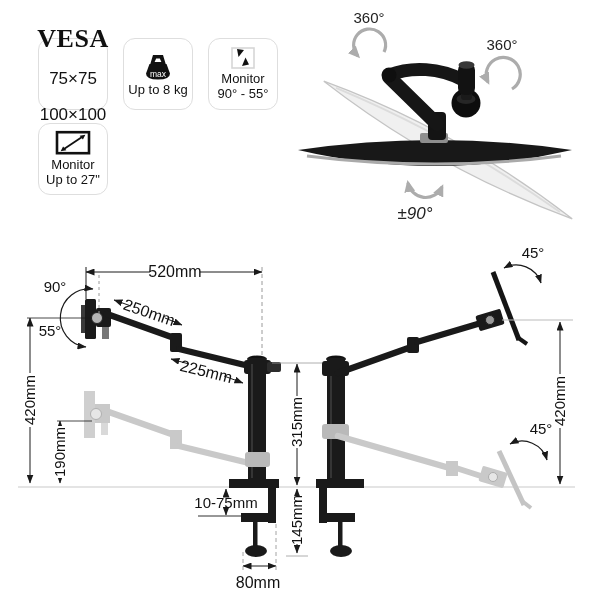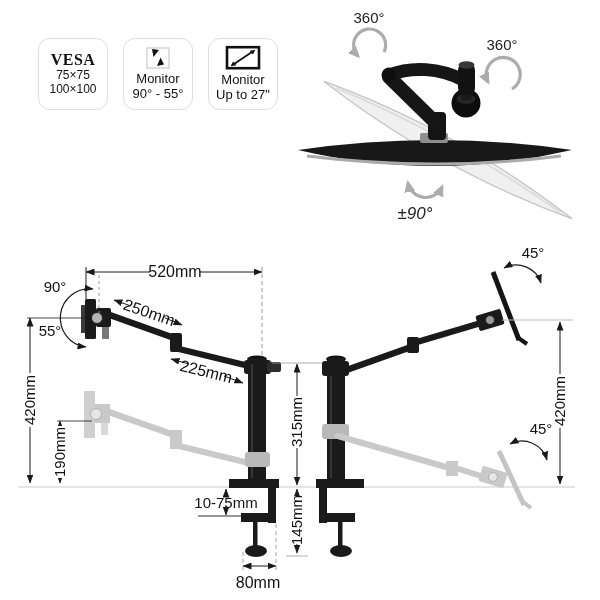--- a/index.html
+++ b/index.html
@@ -5,22 +5,22 @@
   html,body{margin:0;padding:0;background:#fff;}
   .stage{position:relative;width:600px;height:595px;background:#fff;overflow:hidden;
          font-family:"Liberation Sans",sans-serif;}
   .scene{position:absolute;left:0;top:0;}
   .cards{position:absolute;left:38px;top:38px;display:grid;
          grid-template-columns:repeat(3,70px);grid-auto-rows:72px;gap:13px 15px;}
   .card{border:1.5px solid #dedede;border-radius:12px;background:#fff;
         display:flex;flex-direction:column;align-items:center;justify-content:center;
         text-align:center;color:#111;line-height:1.13;padding:2px 0;}
   .card .t1{font-size:13px;}
-  .vesa-title{font-family:"Liberation Serif",serif;font-weight:bold;font-size:16px;letter-spacing:.5px;}
-  .vesa-sub{font-size:12px;}
+  .vesa-title{font-family:"Liberation Serif",serif;font-weight:bold;font-size:26px;letter-spacing:.5px;}
+  .vesa-sub{font-size:17px;margin-top:16px;}
   .card-icon{display:block;margin:0 auto 2px;}
   
   .dim{font-size:15px;fill:#121212;text-anchor:middle;}
   .dim.lg{font-size:16px;}
   .rot{font-size:15px;fill:#222;text-anchor:middle;}
   .pm{font-size:17px;font-style:italic;}
 </style>
 </head>
 <body>
 
@@ -219,20 +219,28 @@
   </svg>
 
   <div class="cards">
 
     <div class="card">
       <div class="vesa-title">VESA</div>
       <div class="vesa-sub">75×75</div>
       <div class="vesa-sub">100×100</div>
     </div>
 
+    <div class="card">
+      <svg class="card-icon" width="36" height="31" viewBox="0 0 36 31">
+        <path d="M10 15 L13 5 H23 L26 15 Z M14.6 12 L16.2 8.5 H19.8 L21.4 12 Z" fill="#111" fill-rule="evenodd"></path>
+        <path d="M9.5 14 H26.5 L30 23.5 Q30 29.5 18 29.5 Q6 29.5 6 23.5 Z" fill="#111"></path>
+        <text x="18" y="26.5" text-anchor="middle" font-size="8.5" fill="#fff">max</text>
+      </svg>
+      <div class="t1">Up to 8 kg</div>
+    </div>
 
     <div class="card">
       <svg class="card-icon" width="30" height="24" viewBox="0 0 30 24">
         <rect x="4" y="2" width="22" height="20" fill="none" stroke="#d6d6d6" stroke-width="1.6"></rect>
         <polygon points="9,3 16,4 10.5,11" fill="#111"></polygon>
         <polygon points="14,20 21,18.5 17.5,11.5" fill="#111"></polygon>
       </svg>
       <div class="t1">Monitor</div>
       <div class="t1">90° - 55°</div>
     </div>

